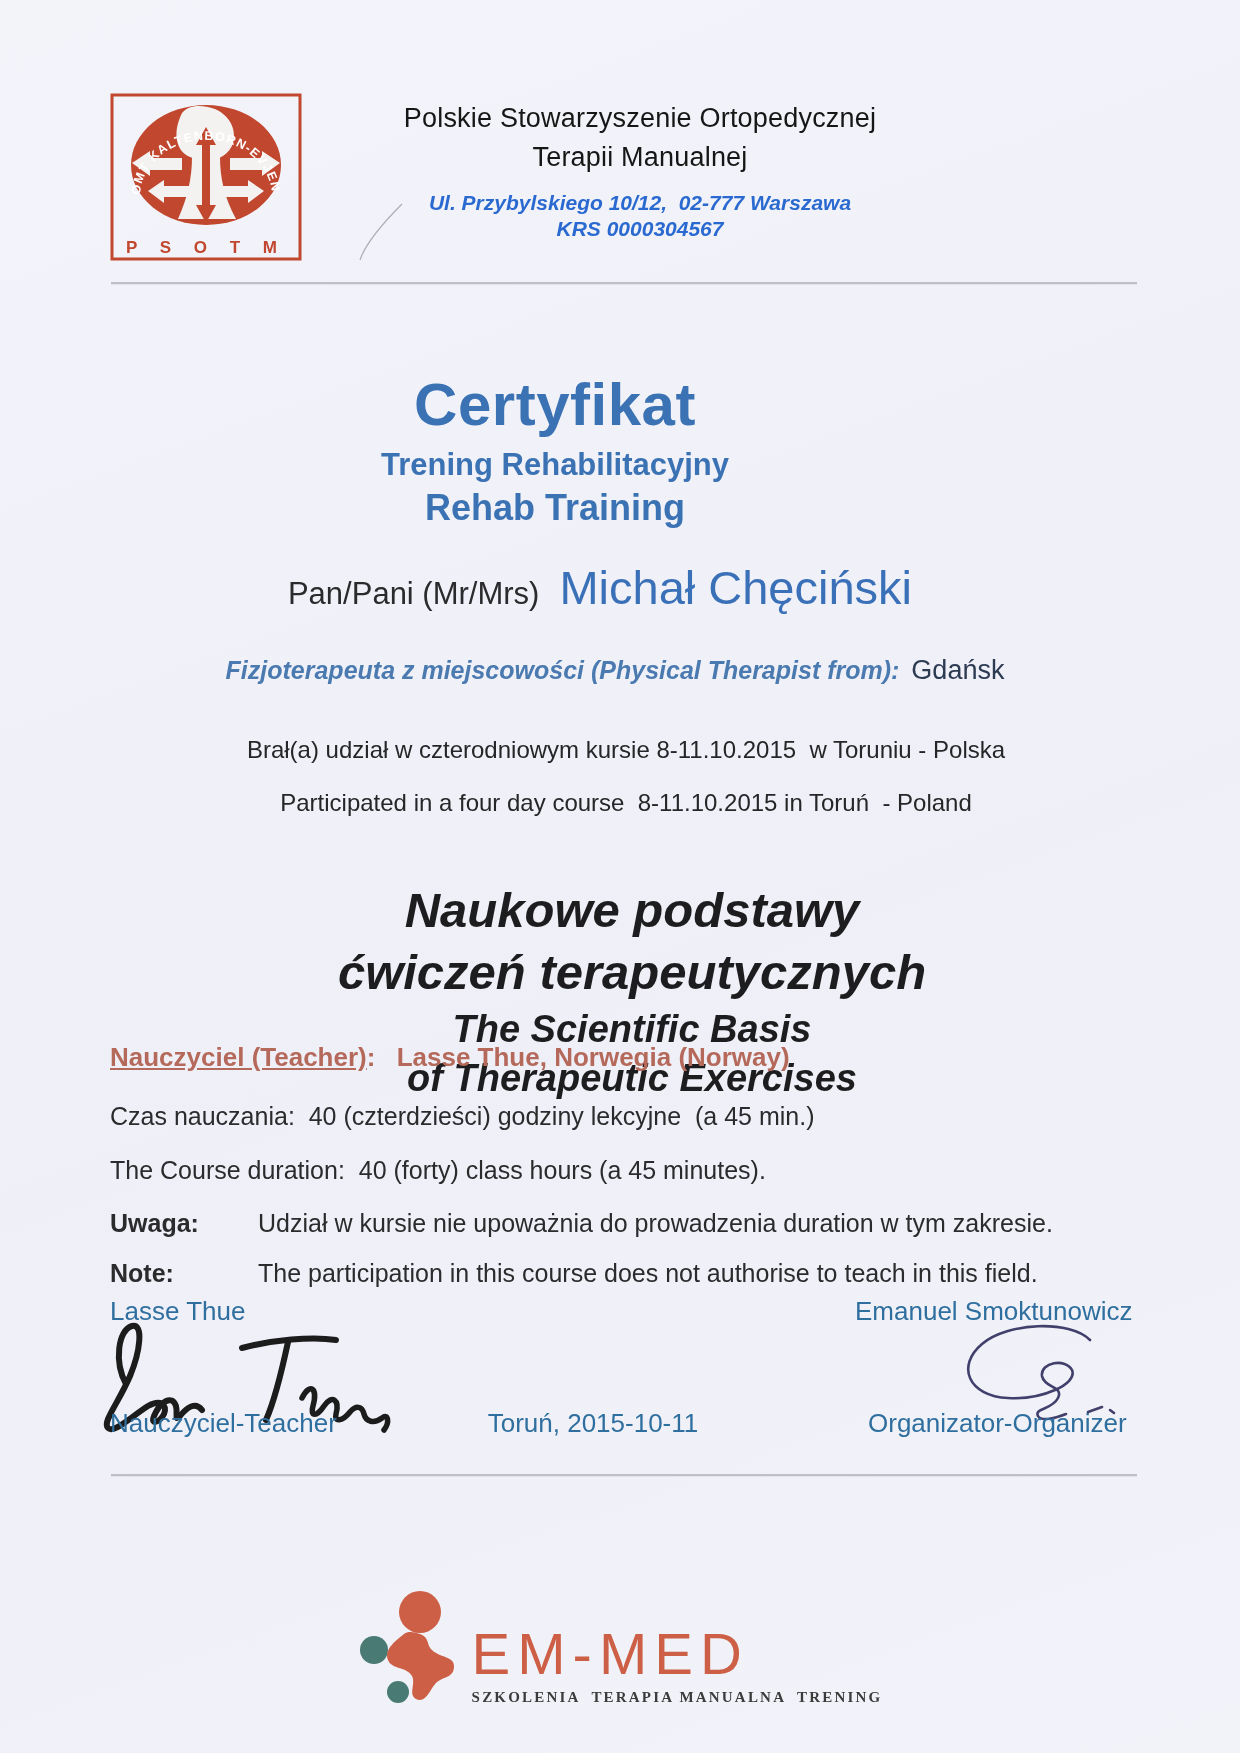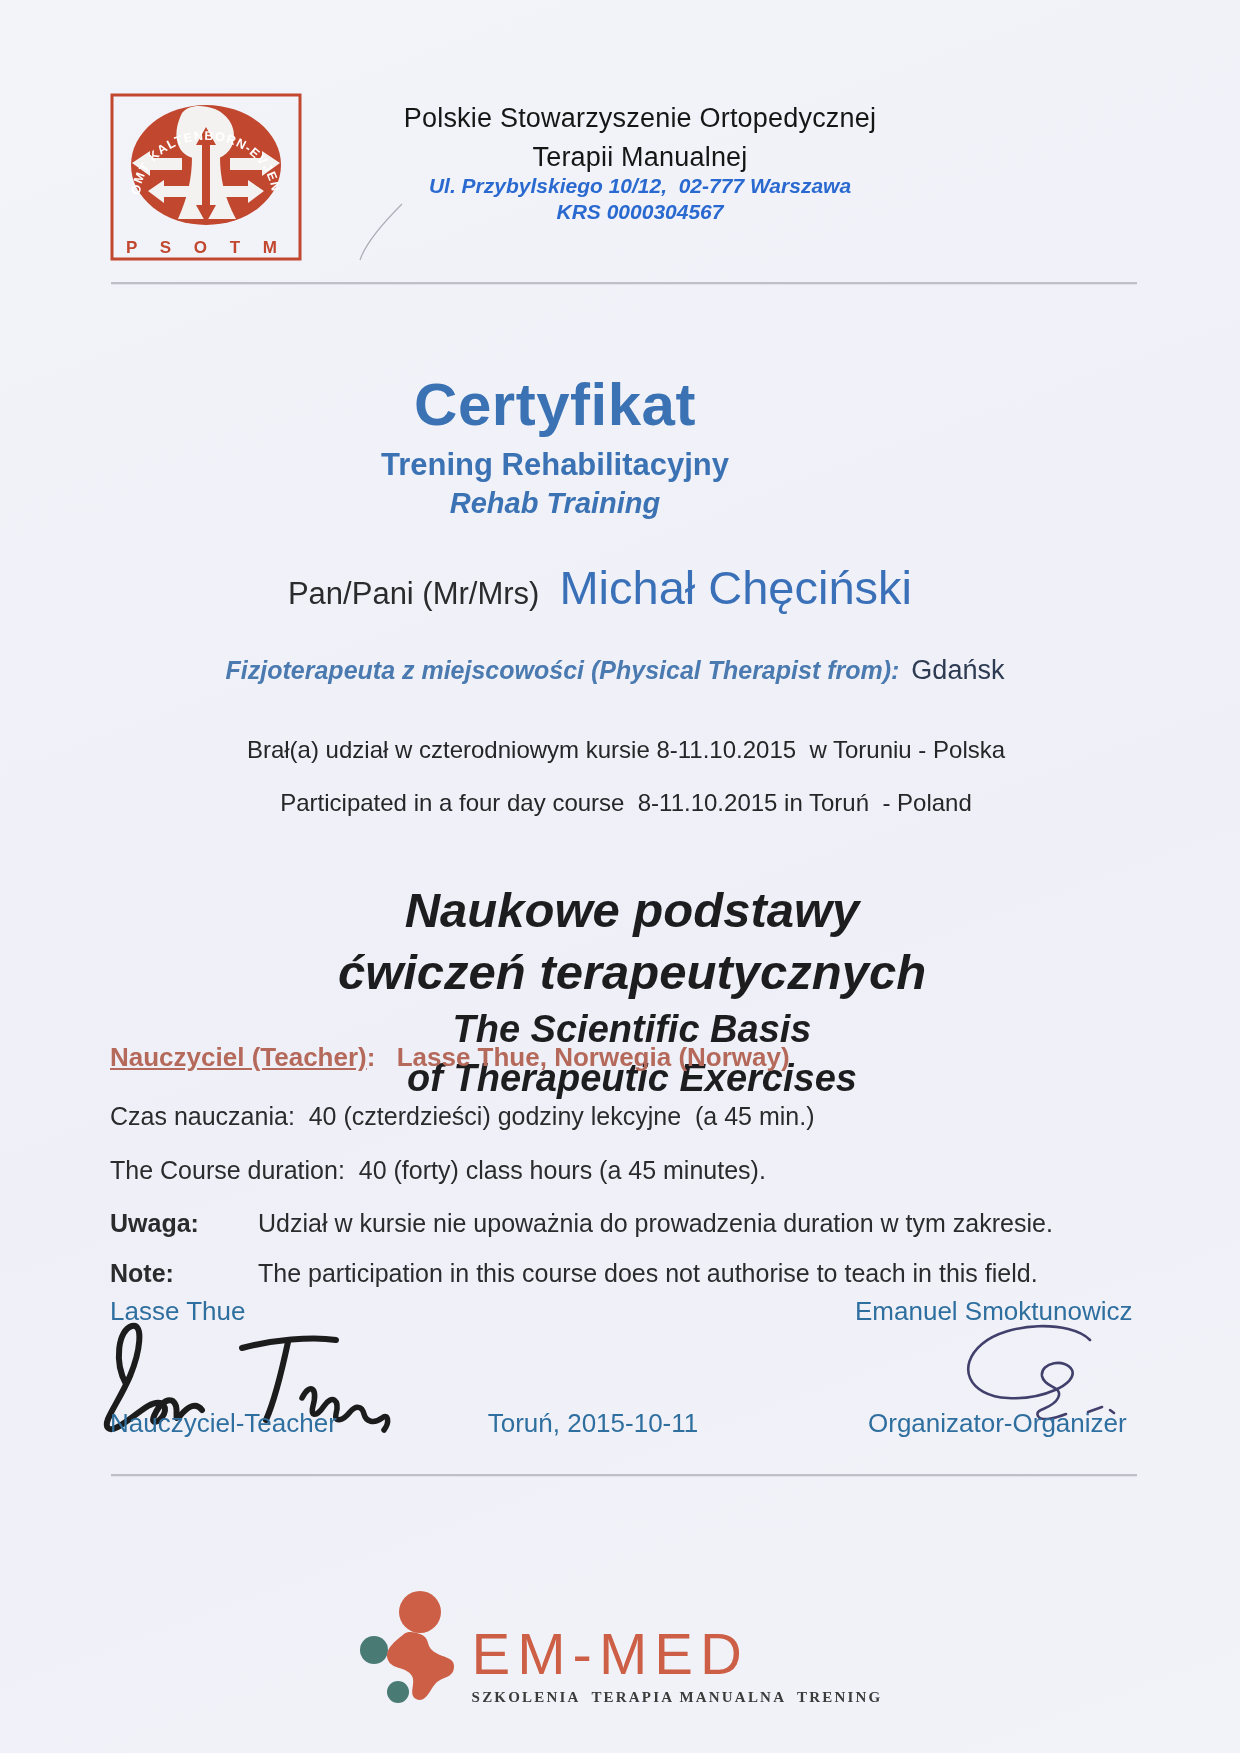--- a/index.html
+++ b/index.html
@@ -16,21 +16,21 @@
   
   .org-line{font-weight:normal;color:#161616;font-size:27px;letter-spacing:.2px;}
   .addr{color:#2a6ad0;font-weight:bold;font-style:italic;font-size:21px;}
   .krs{color:#2a6ad0;font-weight:bold;font-style:italic;font-size:21px;}
 
   .rule{position:absolute;left:111px;width:1026px;height:0;border-top:2px solid #bfbfc8;box-shadow:0 1px 0 #e2e2ea;}
 
   
   .cert-title{font-size:60px;font-weight:bold;color:#3b72b4;letter-spacing:.5px;}
   .cert-sub-pl{font-size:31px;font-weight:bold;color:#3b72b4;}
-  .cert-sub-en{font-size:29px;font-weight:bold;font-style:italic;color:#3b72b4;}
+  .cert-sub-en{font-size:36px;font-weight:bold;color:#3b72b4;}
 
   
   .salutation{font-size:31px;color:#2b2b2d;}
   .recipient-name{font-size:47px;color:#3a70b8;}
   .origin-label{font-size:25px;font-weight:bold;font-style:italic;color:#4a7ab0;}
   .origin-value{font-size:27px;color:#2c3a52;}
 
   
   .part-line{font-size:24px;color:#262628;}
 
@@ -87,21 +87,21 @@
     </svg>
   </div>
 
   <svg class="abs" style="left:350px;top:198px;" width="60" height="70">
     <path d="M52,6 C34,24 16,44 10,62" fill="none" stroke="#8f8f99" stroke-width="1.2" opacity=".7"></path>
   </svg>
 
   <div class="abs center" style="left:320px;top:103px;width:640px;">
     <div class="org-line">Polskie Stowarzyszenie Ortopedycznej</div>
     <div class="org-line" style="margin-top:8px;">Terapii Manualnej</div>
-    <div class="addr pre" style="margin-top:1px;">Ul. Przybylskiego 10/12,  02-777 Warszawa</div>
+    <div class="addr pre" style="margin-top:18px;">Ul. Przybylskiego 10/12,  02-777 Warszawa</div>
     <div class="krs" style="margin-top:2px;">KRS 0000304567</div>
   </div>
 
   <div class="rule" style="top:282px;"></div>
 
   <div class="abs center" style="left:0px;top:370px;width:1110px;">
     <div class="cert-title">Certyfikat</div>
     <div class="cert-sub-pl" style="margin-top:8px;">Trening Rehabilitacyjny</div>
     <div class="cert-sub-en" style="margin-top:4px;">Rehab Training</div>
   </div>

